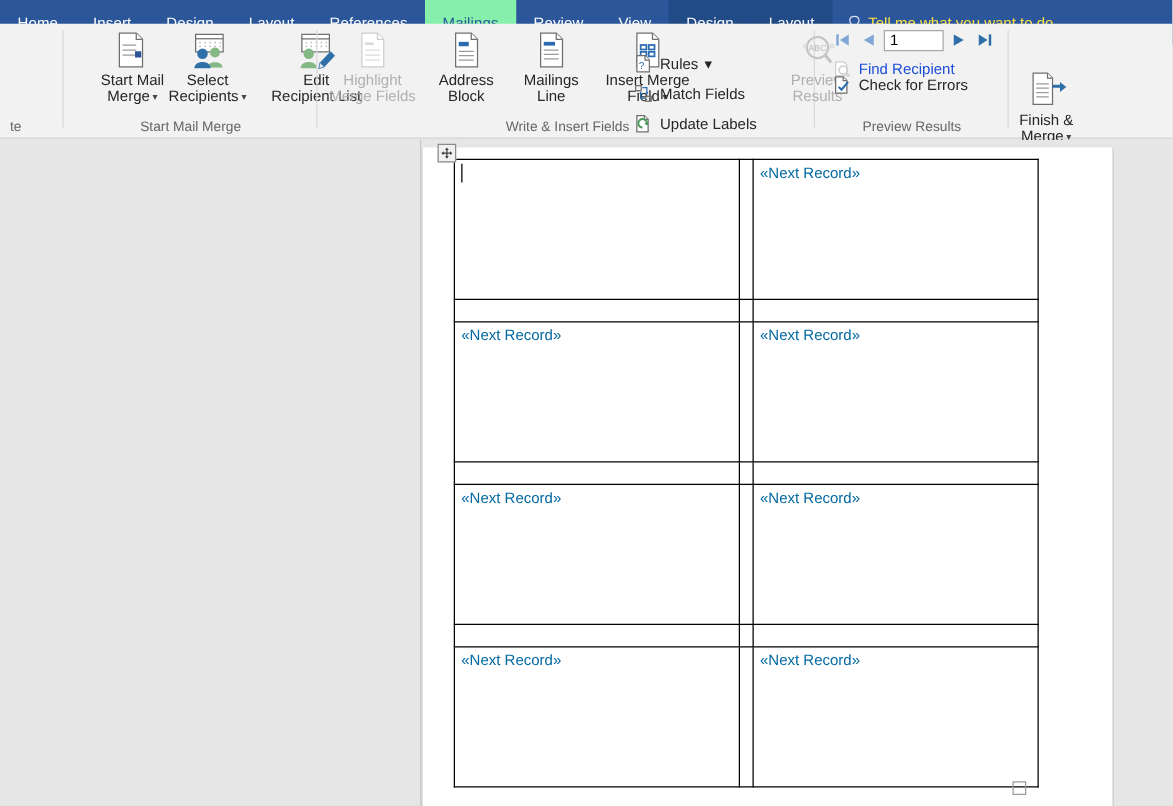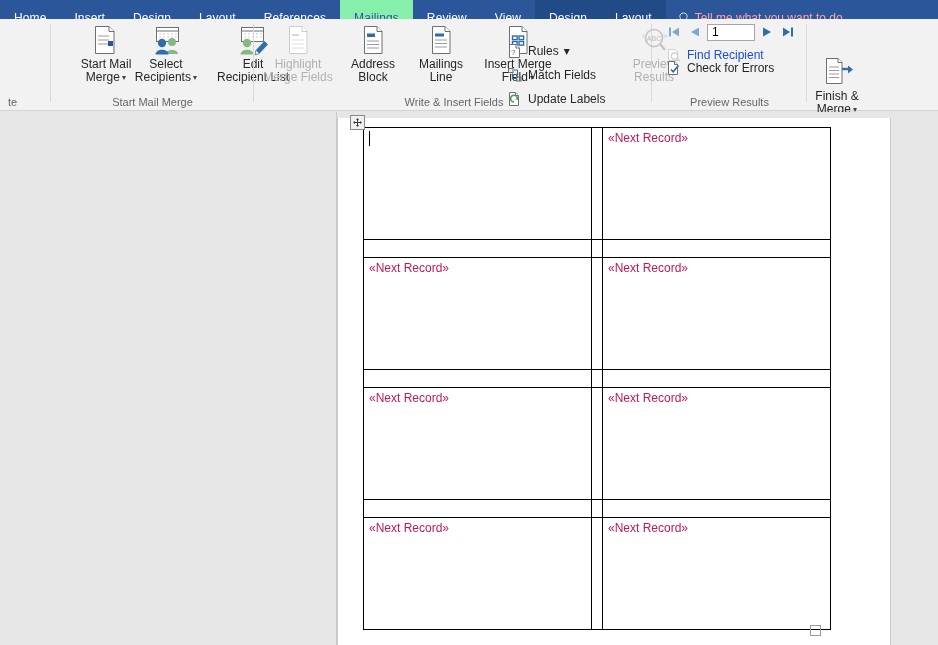--- a/index.html
+++ b/index.html
@@ -47,21 +47,21 @@
   }
   .tab.contextual {
     background: #204b86;
   }
   .tellme {
     display: flex;
     align-items: center;
     gap: 6px;
     padding: 0 10px 0 12px;
     font-size: 12px;
-    color: #fca5a5;
+    color: #fde047;
     font-style: normal;
     white-space: nowrap;
   }
   .bulb {
     display: inline-block;
     width: 11px;
     height: 12px;
     position: relative;
   }
   .bulb svg { display:block; }
@@ -230,21 +230,21 @@
     left: 363px;
     top: 127px;
     border-collapse: collapse;
     table-layout: fixed;
   }
   .labeltable td {
     border: 1px solid #000000;
     vertical-align: top;
     padding: 3px 4px 0 5px;
     font-size: 12px;
-    color: #be185d;
+    color: #0369a1;
     font-family: "Liberation Sans", sans-serif;
     line-height: 14px;
   }
   .labeltable td.cell  { width: 218px; height: 108px; }
   .labeltable td.gut   { width: 10px;  padding: 0; }
   .labeltable tr.gutrow td { height: 17px; padding: 0; }
   .cursorbar {
     display: inline-block;
     width: 1px;
     height: 15px;

